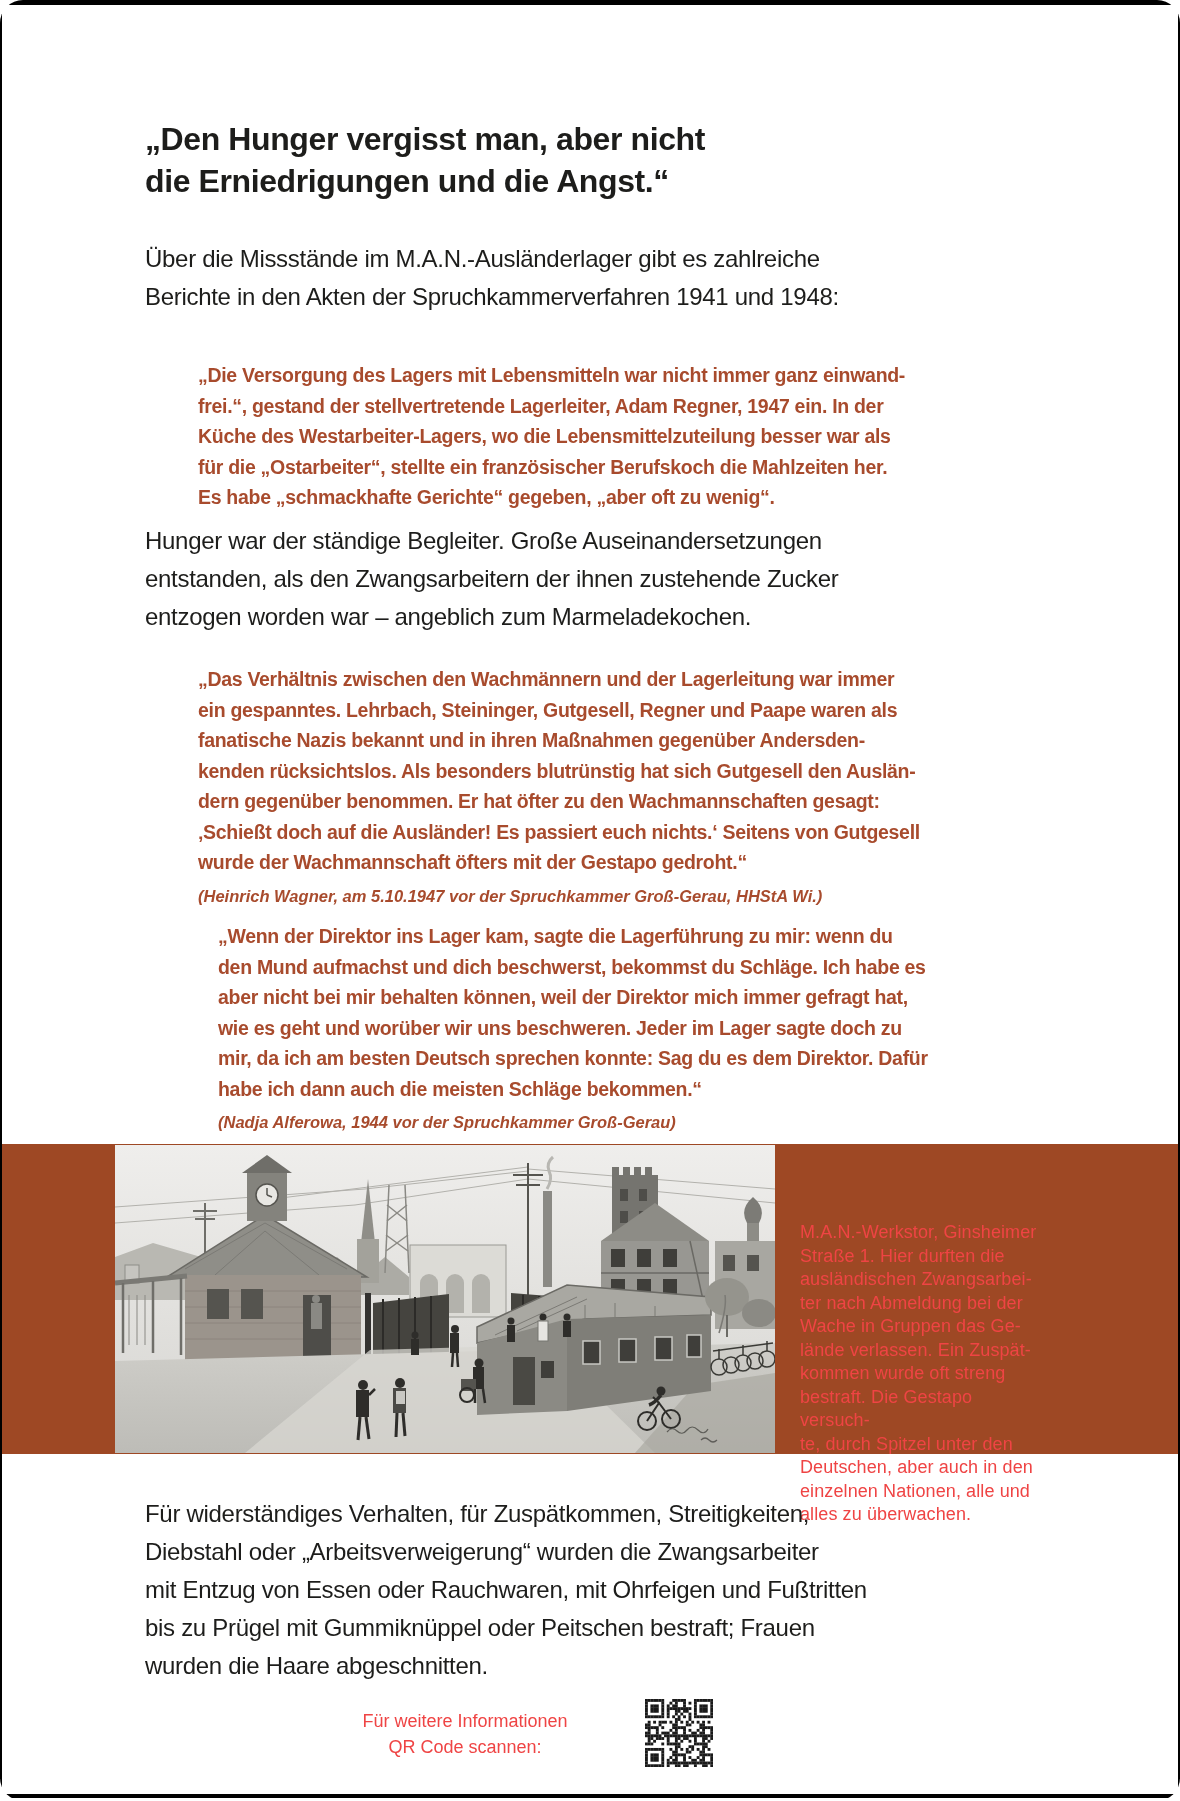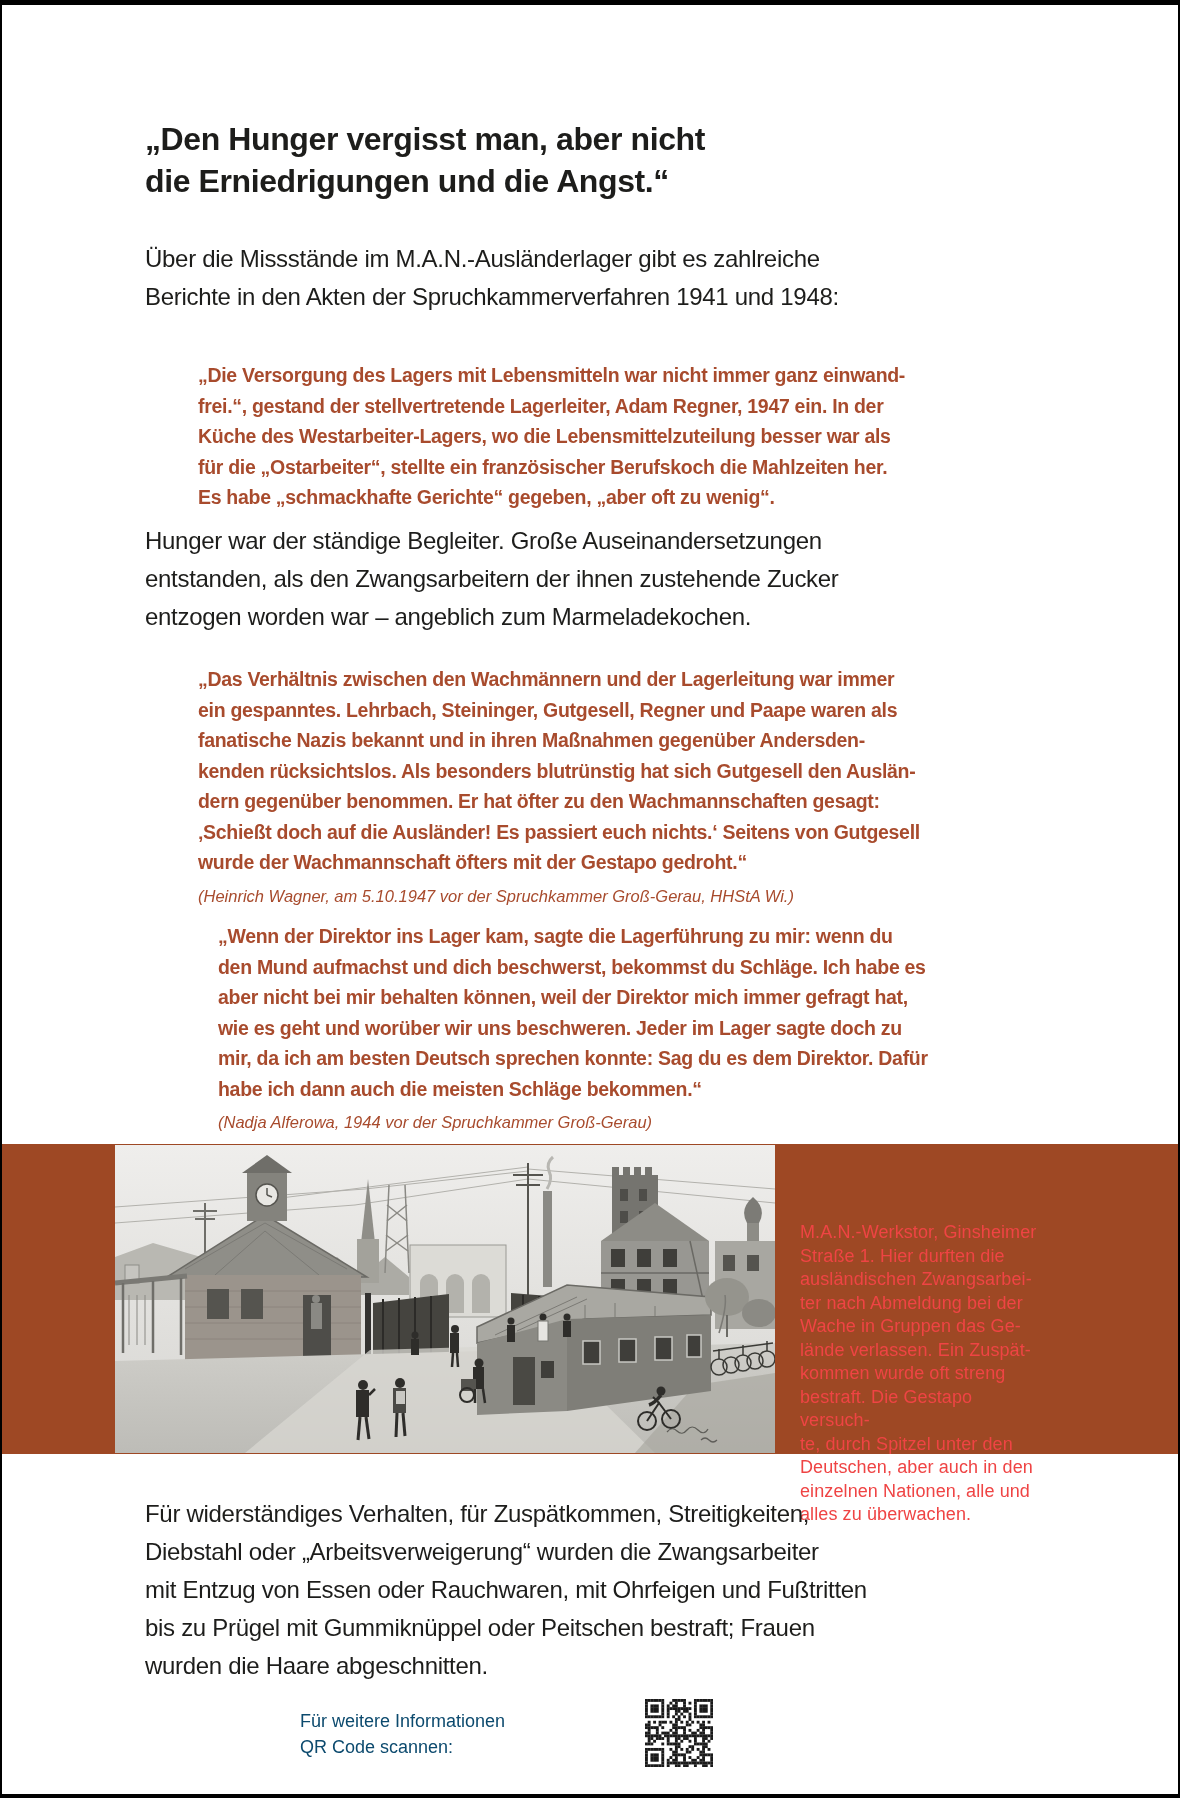--- a/index.html
+++ b/index.html
@@ -1,39 +1,39 @@
 <!DOCTYPE html>
 <html lang="de"><head>
 <meta charset="utf-8">
 <style>
   html,body{margin:0;padding:0;background:#ffffff;}
   .page{position:relative;width:1180px;height:1801px;background:#ffffff;overflow:hidden;
-        font-family:"Liberation Sans", sans-serif;color:#1D1D1B;}
+        font-family:"Liberation Sans", sans-serif;color:#1D1D1B;border-radius:23px;}
   .frame{position:absolute;left:0;top:0;width:1180px;height:1798px;box-sizing:border-box;
          border:2px solid #000;border-top-width:5px;border-bottom-width:4px;pointer-events:none;}
   .abs{position:absolute;margin:0;}
   .pre{white-space:pre-line;}
   .title{left:145px;top:118px;font-size:32px;line-height:42px;font-weight:700;
          letter-spacing:-0.4px;color:#1D1D1B;}
   .body-text{font-size:24px;line-height:38px;letter-spacing:-0.3px;color:#1D1D1B;font-weight:400;}
   .intro{left:145px;top:240px;width:860px;}
   .para1{left:145px;top:522px;width:860px;}
   .para2{left:145px;top:1495px;width:880px;}
   .quote{left:198px;width:810px;}
   .q1{top:360px;} .q2{top:664px;} .q3{top:921px;margin-left:20px;}
   .quote-text{font-size:19.5px;line-height:30.5px;font-weight:700;letter-spacing:-0.3px;
               color:#A84B2D;margin:0;}
-  .attribution{font-size:16.5px;line-height:22px;font-style:italic;font-weight:400;
+  .attribution{font-size:16.5px;line-height:22px;font-style:italic;font-weight:700;
                color:#A84B2D;margin:7px 0 0 0;}
   .band{left:2px;top:1144px;width:1176px;height:310px;background:#9E4824;}
   .photo{left:115px;top:1145px;width:660px;height:308px;overflow:hidden;background:#dcdbd7;}
   .caption{left:800px;top:1221px;width:240px;font-size:18px;line-height:23.5px;
            color:#ef4444;letter-spacing:0.1px;}
-  .footer-text{left:300px;top:1708px;width:330px;text-align:left;font-size:18px;
-               line-height:26px;color:#0c4a6e;}
+  .footer-text{left:300px;top:1708px;width:330px;text-align:center;font-size:18px;
+               line-height:26px;color:#ef4444;}
   .qr{left:645px;top:1699px;width:68px;height:68px;}
   svg{display:block;}
 </style>
 </head>
 <body>
 
 <div class="page">
 
   <h1 class="abs title pre">„Den Hunger vergisst man, aber nicht
 die Erniedrigungen und die Angst.“</h1>

